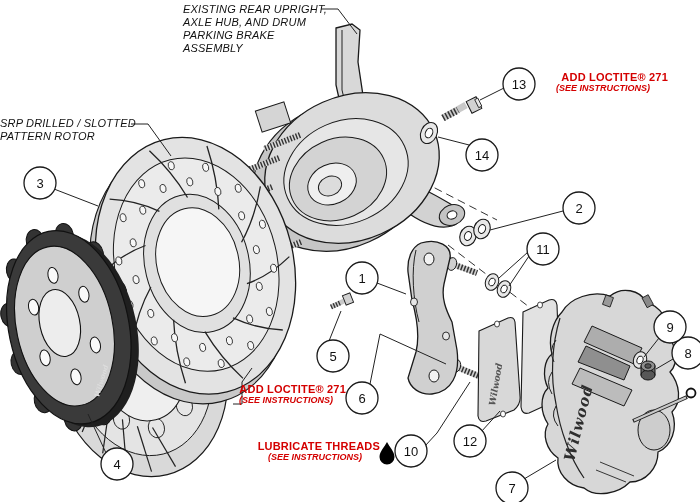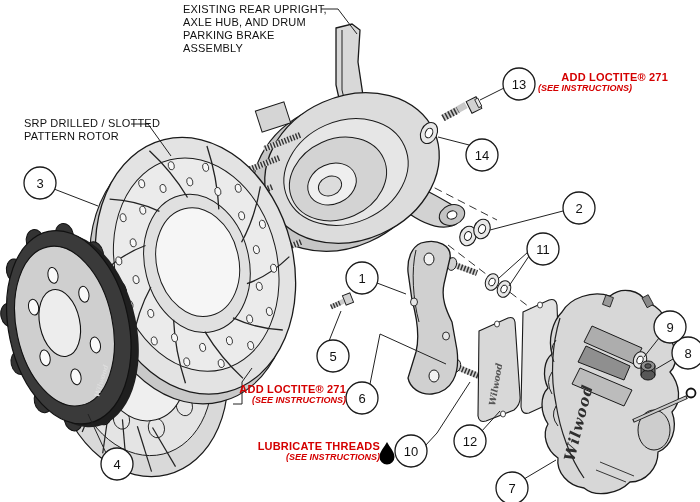--- a/index.html
+++ b/index.html
@@ -6,25 +6,25 @@
     --accent_red:#d40000; --line:#1a1a1a; --background:#ffffff;
   }
   html,body{margin:0;padding:0;background:#fff;}
   .stage{
     position:relative;width:700px;height:502px;background:var(--background);
     font-family:"Liberation Sans",sans-serif;overflow:hidden;
   }
   .stage svg{position:absolute;left:0;top:0;}
   .lbl{
     position:absolute;font-size:11px;line-height:13px;color:#111;
-    white-space:pre-line;letter-spacing:.2px;
+    white-space:pre-line;letter-spacing:.2px;font-style:italic;
   }
   .note{position:absolute;color:var(--accent_red);}
   .note .t{font-size:11px;font-weight:bold;line-height:12px;letter-spacing:.2px;text-align:right;}
-  .note .s{font-size:9px;font-style:italic;font-weight:bold;line-height:11px;}
+  .note .s{font-size:9px;font-style:italic;font-weight:bold;line-height:11px;text-align:center;}
   .ra{text-align:right;}
   .co{fill:#fff;stroke:var(--line);stroke-width:1.3;}
   .cot{font:13px "Liberation Sans",sans-serif;fill:#111;text-anchor:middle;}
   .ld{fill:none;stroke:#222;stroke-width:1;}
   .dash{fill:none;stroke:#333;stroke-width:1;stroke-dasharray:8 5;}
   .part{stroke:var(--line);}
   .logo{font-family:"DejaVu Serif",serif;font-style:italic;font-weight:bold;}
 </style>
 </head>
 <body>
@@ -343,21 +343,21 @@
   <g>
         <circle class="co" cx="482" cy="155" r="16"></circle>
         <text class="cot" x="482" y="159.5">14</text>
       </g>
 </svg>
 
   <div class="lbl" style="left:183px;top:3px;">EXISTING REAR UPRIGHT,
 AXLE HUB, AND DRUM
 PARKING BRAKE
 ASSEMBLY</div>
-  <div class="lbl" style="left:24px;top:117px;">SRP DRILLED / SLOTTED
+  <div class="lbl" style="left:0;top:117px;">SRP DRILLED / SLOTTED
 PATTERN ROTOR</div>
 
   <div class="note" style="left:538px;top:71px;width:130px;">
     <div class="t">ADD LOCTITE® 271</div>
     <div class="s">(SEE INSTRUCTIONS)</div>
   </div>
   <div class="note ra" style="left:226px;top:383px;width:120px;">
     <div class="t">ADD LOCTITE® 271</div>
     <div class="s">(SEE INSTRUCTIONS)</div>
   </div>

